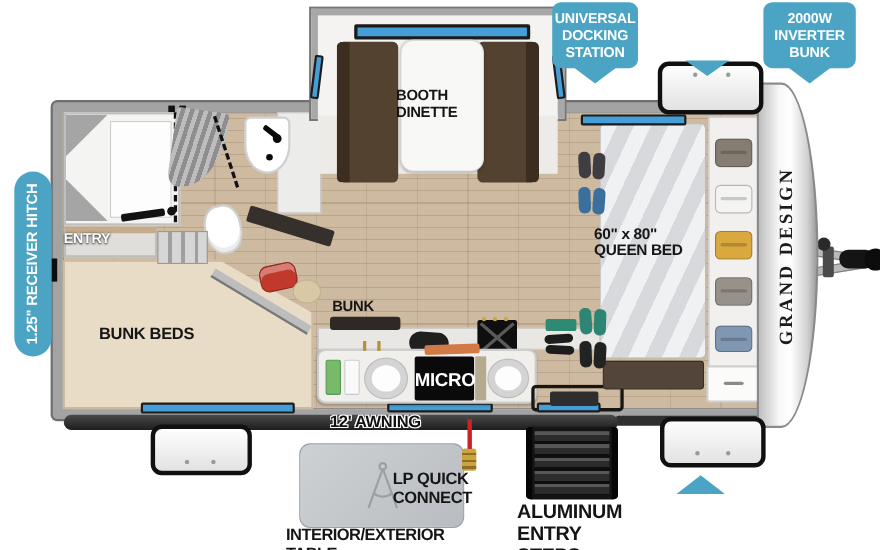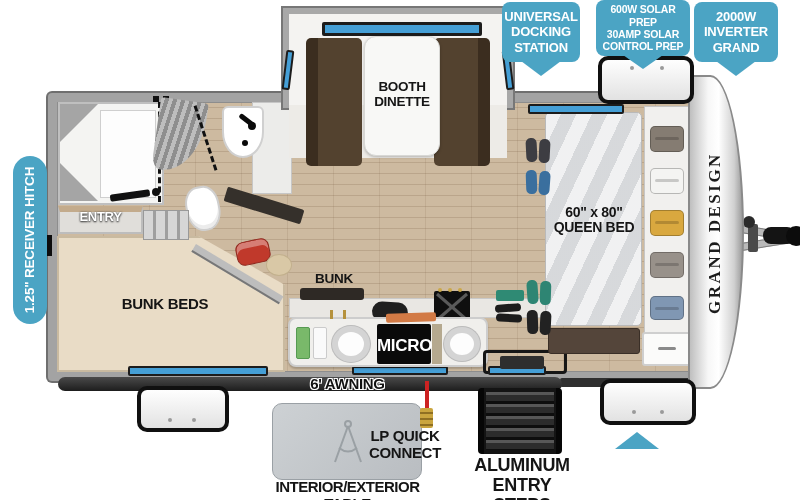--- a/index.html
+++ b/index.html
@@ -1,19 +1,19 @@
 <!DOCTYPE html>
 <html style="--callout-teal: #4BA4C4; --window-blue: #459FD6; --wood-floor: #CDBAA0; --bunk-beige: #E9DCC6; --bench-brown: #53422F;"><head>
 <meta charset="utf-8">
 <style>
   html,body{margin:0;padding:0;background:#fff;}
   .scene{position:relative;width:800px;height:500px;background:#ffffff;overflow:hidden;
          font-family:"Liberation Sans",sans-serif;}
   .abs{position:absolute;box-sizing:border-box;}
-  .lbl{font-weight:bold;color:#151515;text-align:center;white-space:pre-line;
+  .lbl{font-weight:bold;color:#151515;text-align:left;white-space:pre-line;
        line-height:1.1;letter-spacing:-0.3px;}
   .callout{background:var(--callout-teal,#4BA4C4);color:#fff;font-weight:bold;text-align:center;
            white-space:pre-line;border-radius:8px;display:flex;align-items:center;justify-content:center;
            line-height:1.18;letter-spacing:-0.2px;}
   .tri{width:0;height:0;}
   .win{background:var(--window-blue,#459FD6);border:2px solid #1c1c1c;border-radius:2px;}
   .door{background:linear-gradient(180deg,#fefefe,#e2e2e2);border:4px solid #101010;border-radius:10px;}
   .dot{width:4px;height:4px;border-radius:50%;background:#9a9a9a;}
   .shoe{width:11px;height:24px;border-radius:5px;}
   .cloth{width:34px;height:26px;border-radius:5px;border:1px solid rgba(0,0,0,.25);}
@@ -147,21 +147,21 @@
   <div class="abs dot" style="left:630px;top:66px;z-index:6;"></div>
   <div class="abs dot" style="left:660px;top:66px;z-index:6;"></div>
   <div class="abs door" style="left:137px;top:386px;width:92px;height:46px;z-index:5;"></div>
   <div class="abs dot" style="left:168px;top:418px;z-index:6;"></div>
   <div class="abs dot" style="left:192px;top:418px;z-index:6;"></div>
   <div class="abs door" style="left:600px;top:379px;width:96px;height:46px;z-index:5;"></div>
   <div class="abs dot" style="left:632px;top:410px;z-index:6;"></div>
   <div class="abs dot" style="left:660px;top:410px;z-index:6;"></div>
 
   <div class="abs" style="left:58px;top:377px;width:504px;height:14px;background:linear-gradient(180deg,#4a4a4a,#1d1d1d);border-radius:7px;z-index:4;"></div>
-  <div class="abs lbl" style="left:300px;top:376px;width:95px;font-size:15px;color:#111;text-shadow:-1px -1px 0 #fff,1px -1px 0 #fff,-1px 1px 0 #fff,1px 1px 0 #fff;z-index:7;">6' AWNING</div>
+  <div class="abs lbl" style="left:300px;top:376px;width:95px;font-size:15px;color:#111;text-shadow:-1px -1px 0 #fff,1px -1px 0 #fff,-1px 1px 0 #fff,1px 1px 0 #fff;z-index:7;">12' AWNING</div>
 
   <div class="abs" style="left:478px;top:388px;width:84px;height:66px;background:#141414;border-radius:4px;border-left:6px solid #060606;border-right:6px solid #060606;z-index:5;">
     <div style="margin:4px 2px;height:58px;background:repeating-linear-gradient(180deg,#575757 0 3px,#2c2c2c 3px 9px,#0e0e0e 9px 12px);"></div>
   </div>
   <div class="abs lbl" style="left:470px;top:456px;width:104px;font-size:18px;z-index:6;">ALUMINUM
 ENTRY STEPS</div>
 
   <div class="abs" style="left:425px;top:381px;width:4px;height:29px;background:#cc2222;z-index:5;"></div>
   <div class="abs" style="left:420px;top:408px;width:13px;height:20px;background:repeating-linear-gradient(180deg,#caa53f 0 4px,#8f6f22 4px 6px);border-radius:2px;z-index:5;"></div>
   <div class="abs lbl" style="left:357px;top:428px;width:96px;font-size:15px;z-index:6;">LP QUICK
@@ -175,27 +175,24 @@
       <path d="M13 30 Q22 37 31 30" fill="none" stroke="#9aa0a4" stroke-width="2"></path>
     </svg>
   </div>
   <div class="abs lbl" style="left:260px;top:479px;width:175px;font-size:15px;letter-spacing:-0.5px;z-index:6;">INTERIOR/EXTERIOR TABLE</div>
 
   <div class="abs callout" style="left:502px;top:2px;width:78px;height:60px;font-size:13px;z-index:8;">UNIVERSAL
 DOCKING
 STATION</div>
   <div class="abs tri" style="left:521px;top:61px;border-left:20px solid transparent;border-right:20px solid transparent;border-top:15px solid var(--callout-teal,#4BA4C4);z-index:8;"></div>
 
-  <div class="abs callout" style="left:596px;top:0px;width:94px;height:56px;font-size:10.5px;z-index:8;">600W SOLAR PREP
-30AMP SOLAR
-CONTROL PREP</div>
   <div class="abs tri" style="left:623px;top:55px;border-left:20px solid transparent;border-right:20px solid transparent;border-top:14px solid var(--callout-teal,#4BA4C4);z-index:8;"></div>
 
   <div class="abs callout" style="left:694px;top:2px;width:84px;height:60px;font-size:13px;z-index:8;">2000W
 INVERTER
-GRAND</div>
+BUNK</div>
   <div class="abs tri" style="left:716px;top:61px;border-left:20px solid transparent;border-right:20px solid transparent;border-top:15px solid var(--callout-teal,#4BA4C4);z-index:8;"></div>
 
   <div class="abs callout" style="left:-54px;top:223px;width:168px;height:34px;border-radius:17px;font-size:13.5px;transform:rotate(-90deg);z-index:8;">1.25" RECEIVER HITCH</div>
 
   <div class="abs tri" style="left:615px;top:432px;border-left:22px solid transparent;border-right:22px solid transparent;border-bottom:17px solid var(--callout-teal,#4BA4C4);z-index:8;"></div>
 
 </div>
 
 </body></html>

